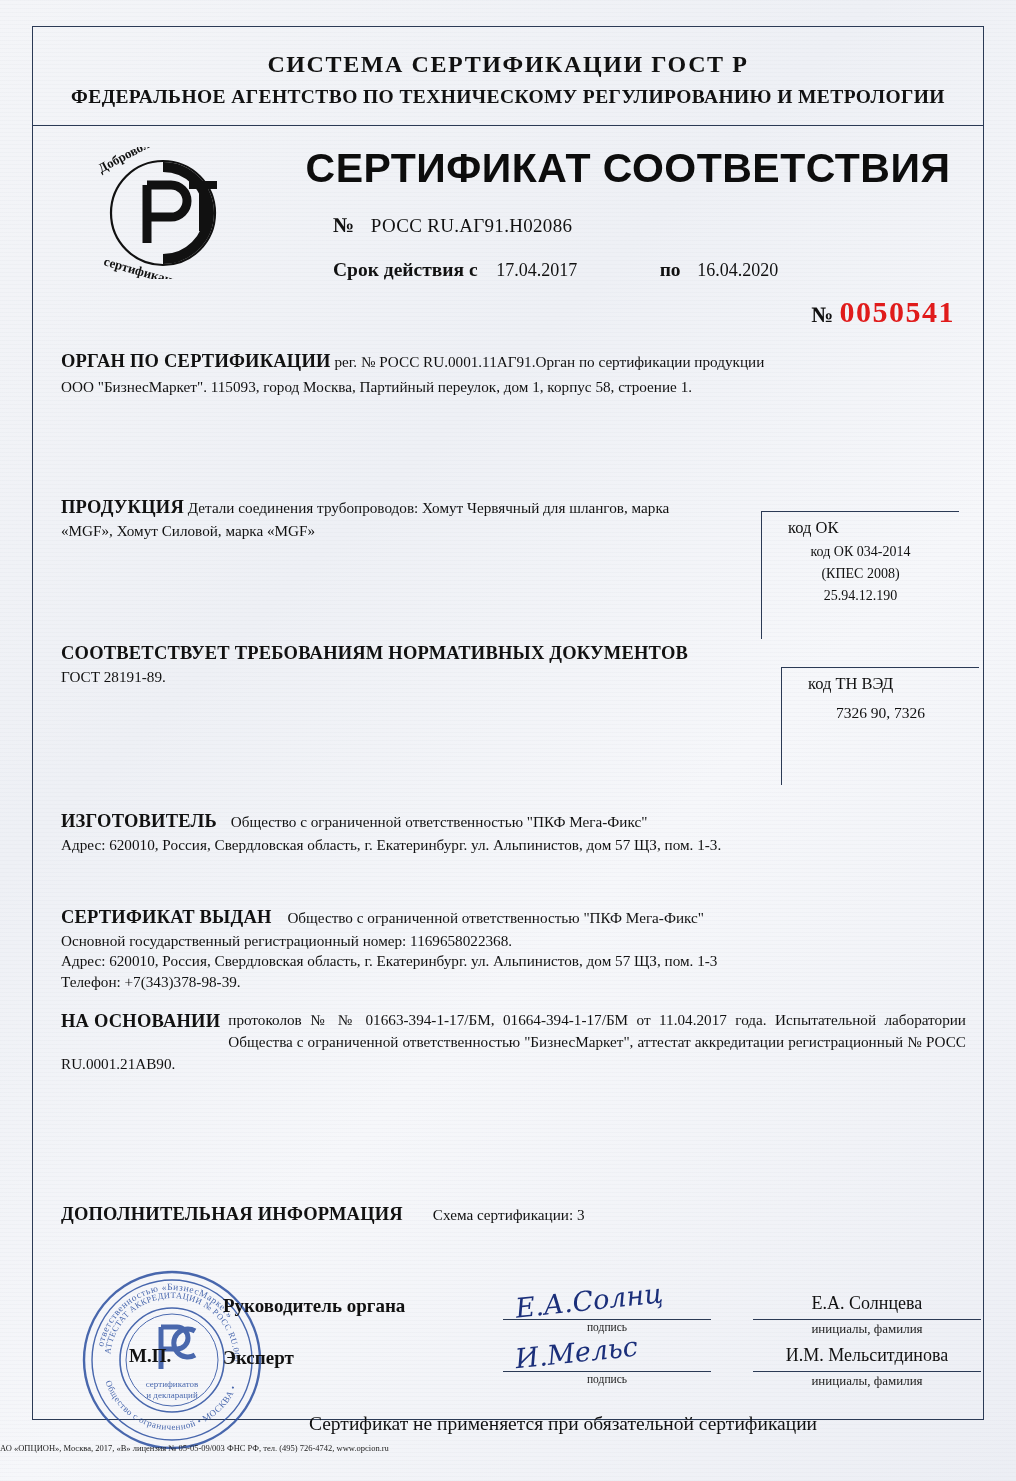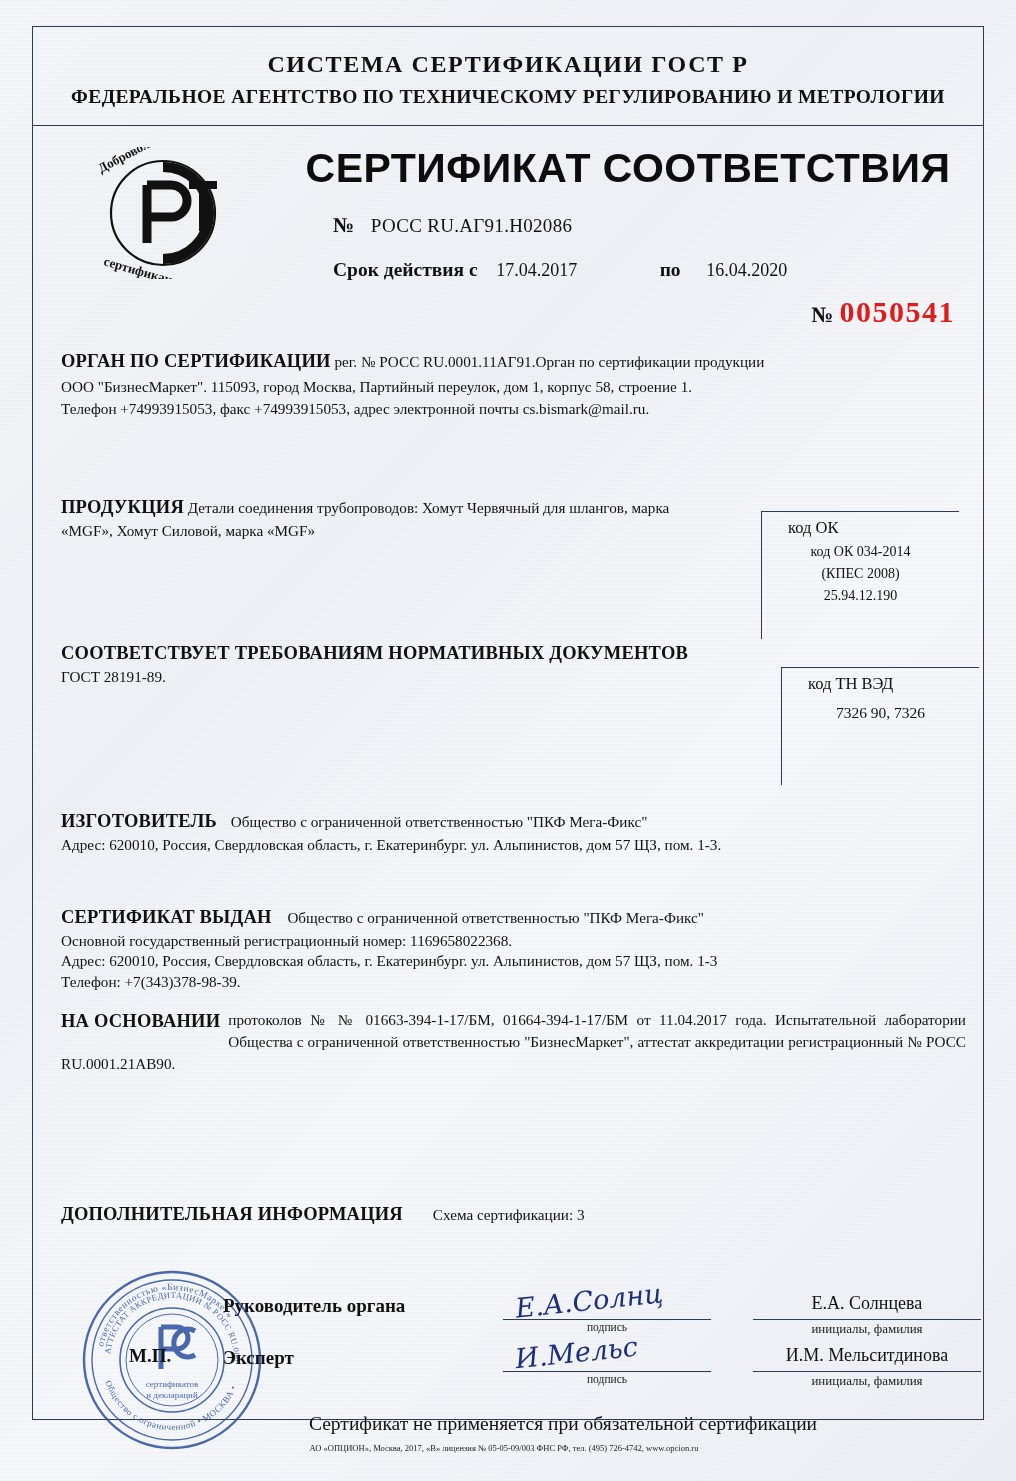--- a/index.html
+++ b/index.html
@@ -95,21 +95,21 @@
   .valid-row {
     position: absolute;
     left: 300px;
     top: 232px;
     width: 600px;
     font-size: 18px;
   }
   .valid-row .lbl { font-weight: bold; font-size: 19.5px; }
   .valid-row .d1 { margin-left: 14px; font-size: 18px; }
   .valid-row .po { font-weight: bold; font-size: 19.5px; margin-left: 78px; }
-  .valid-row .d2 { margin-left: 21px; font-size: 18px; }
+  .valid-row .d2 { margin-left: 12px; font-size: 18px; }
 
   .blank-no {
     position: absolute;
     right: 28px;
     top: 268px;
     text-align: right;
     color: #d81f1f;
     font-size: 26px;
     font-weight: bold;
   }
@@ -222,21 +222,21 @@
     width: 700px;
     text-align: center;
     font-size: 19.5px;
     color: #111;
   }
 
   .bottom-legal {
     position: absolute;
     left: 0; right: 8px;
     top: 1443px;
-    text-align: center;
+    text-align: left;
     font-size: 8.5px;
     color: #222;
     font-family: "Liberation Serif", serif;
   }
 </style>
 </head>
 <body>
 
 <div class="page">
   <div class="sheet">
@@ -282,21 +282,20 @@
     <div class="blank-no">
       <span class="hash">№</span><span class="digits">0050541</span>
     </div>
 
     <div class="sec s-organ">
       <div class="l1">
         <span class="hd">ОРГАН ПО СЕРТИФИКАЦИИ</span>
         <span class="txt">рег. № РОСС RU.0001.11АГ91.Орган по сертификации продукции</span>
       </div>
       <div class="l2 txt">ООО "БизнесМаркет". 115093, город Москва, Партийный переулок, дом 1, корпус 58, строение 1.</div>
-      <div class="txt">Телефон +74993915053, факс +74993915053, адрес электронной почты cs.bismark@mail.ru.</div>
     </div>
 
     <div class="sec s-prod">
       <div>
         <span class="hd">ПРОДУКЦИЯ</span>
         <span class="txt">Детали соединения трубопроводов: Хомут Червячный для шлангов, марка</span>
       </div>
       <div class="txt">«MGF», Хомут Силовой, марка «MGF»</div>
     </div>
 

